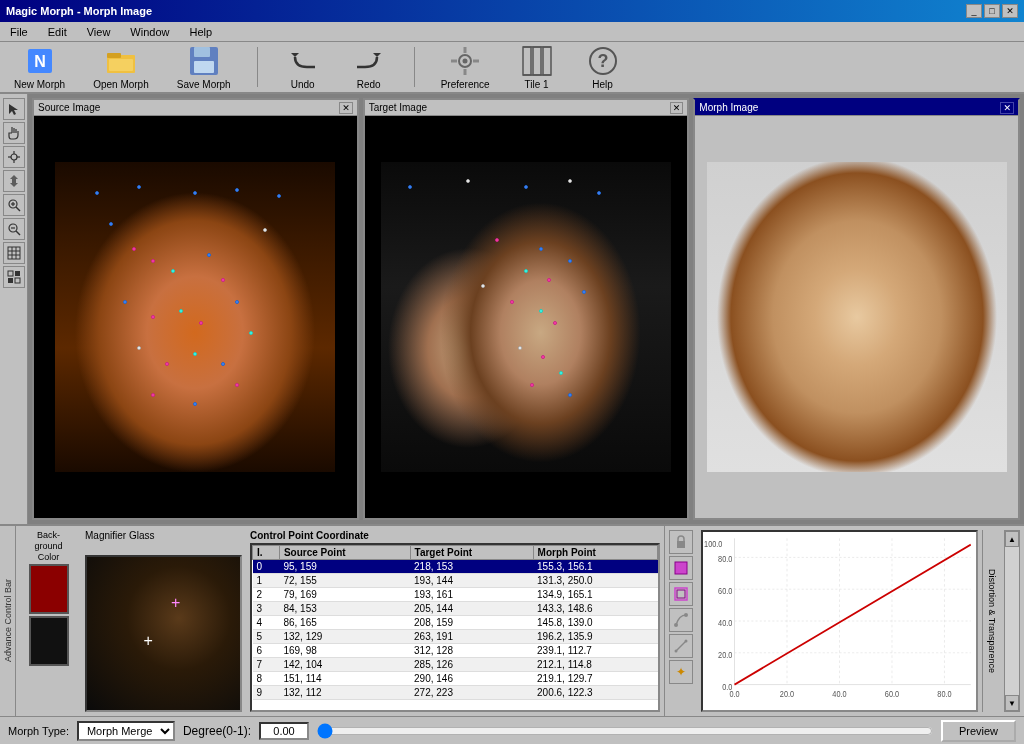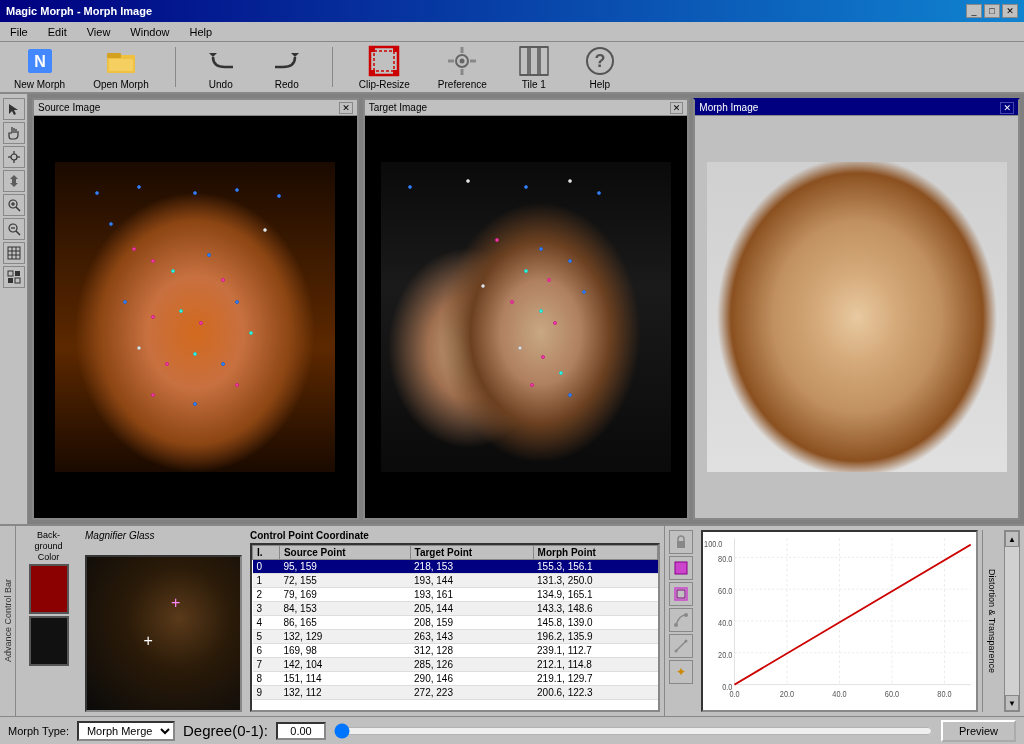--- a/index.html
+++ b/index.html
@@ -239,21 +239,21 @@
     .color-swatch.red-swatch { background: #8B0000; }
     .color-swatch.black-swatch { background: #111; }
 
     
     .magnifier-section {
       width: 165px;
       padding: 4px;
       display: flex;
       flex-direction: column;
     }
-    .magnifier-label { font-size: 10px; margin-bottom: 14px; font-style: italic; }
+    .magnifier-label { font-size: 10px; margin-bottom: 14px; }
     .magnifier-view {
       flex: 1;
       background: #1a1a1a;
       border: 2px inset #888;
       position: relative;
       overflow: hidden;
     }
 
     
     .control-point-section {
@@ -366,21 +366,21 @@
       gap: 8px;
     }
     .morph-type-label { font-size: 11px; }
     .morph-type-select {
       height: 20px;
       font-size: 11px;
       background: white;
       border: 2px inset #888;
       padding: 0 4px;
     }
-    .degree-label { font-size: 15px; }
+    .degree-label { font-size: 12px; }
     .degree-input {
       width: 50px;
       height: 18px;
       border: 2px inset #888;
       font-size: 11px;
       text-align: center;
       background: white;
     }
     .degree-slider {
       flex: 1;
@@ -453,53 +453,50 @@
   <div class="toolbar-btn">
     <div class="toolbar-icon">
       <svg width="32" height="32" viewBox="0 0 32 32">
         <rect x="2" y="10" width="28" height="18" fill="#f0c040" rx="1"></rect>
         <rect x="2" y="8" width="14" height="5" fill="#d4a020" rx="1"></rect>
         <rect x="4" y="14" width="24" height="12" fill="#f5d060" rx="1"></rect>
       </svg>
     </div>
     <span class="toolbar-label">Open Morph</span>
   </div>
+  <div class="toolbar-btn">
+    <div class="toolbar-icon">
+      <svg width="32" height="32" viewBox="0 0 32 32">
+        <rect x="2" y="2" width="28" height="28" fill="#6080c0" rx="2"></rect>
+        <rect x="6" y="2" width="16" height="10" fill="#a0c0e0" rx="1"></rect>
+        <rect x="6" y="16" width="20" height="12" fill="#c0d8f0" rx="1"></rect>
+      </svg>
+    </div>
+    <span class="toolbar-label">Save Morph</span>
+  </div>
   <div class="toolbar-sep"></div>
   <div class="toolbar-btn">
     <div class="toolbar-icon">
       <svg width="32" height="32" viewBox="0 0 32 32">
         <path d="M8 12 L4 8 L12 8 Z" fill="#333"></path>
         <path d="M8 12 Q8 22 20 22 L28 22" fill="none" stroke="#333" stroke-width="2.5"></path>
       </svg>
     </div>
     <span class="toolbar-label">Undo</span>
   </div>
   <div class="toolbar-btn">
     <div class="toolbar-icon">
       <svg width="32" height="32" viewBox="0 0 32 32">
         <path d="M24 12 L28 8 L20 8 Z" fill="#333"></path>
         <path d="M24 12 Q24 22 12 22 L4 22" fill="none" stroke="#333" stroke-width="2.5"></path>
       </svg>
     </div>
     <span class="toolbar-label">Redo</span>
   </div>
   <div class="toolbar-sep"></div>
-  <div class="toolbar-btn">
-    <div class="toolbar-icon">
-      <svg width="32" height="32" viewBox="0 0 32 32">
-        <rect x="2" y="2" width="28" height="28" fill="none" stroke="#cc0000" stroke-width="2.5"></rect>
-        <rect x="6" y="6" width="20" height="20" fill="none" stroke="#cc0000" stroke-width="1.5" stroke-dasharray="3,2"></rect>
-        <rect x="2" y="2" width="5" height="5" fill="#cc0000"></rect>
-        <rect x="25" y="2" width="5" height="5" fill="#cc0000"></rect>
-        <rect x="2" y="25" width="5" height="5" fill="#cc0000"></rect>
-        <rect x="25" y="25" width="5" height="5" fill="#cc0000"></rect>
-      </svg>
-    </div>
-    <span class="toolbar-label">Clip-Resize</span>
-  </div>
   <div class="toolbar-btn">
     <div class="toolbar-icon">
       <svg width="32" height="32" viewBox="0 0 32 32">
         <circle cx="16" cy="16" r="6" fill="none" stroke="#666" stroke-width="2"></circle>
         <circle cx="16" cy="16" r="2.5" fill="#666"></circle>
         <rect x="14.5" y="2" width="3" height="6" fill="#888"></rect>
         <rect x="14.5" y="24" width="3" height="6" fill="#888"></rect>
         <rect x="2" y="14.5" width="6" height="3" fill="#888"></rect>
         <rect x="24" y="14.5" width="6" height="3" fill="#888"></rect>
       </svg>
@@ -747,21 +744,21 @@
   </tr>
                 <tr>
     <td>4</td>
     <td>86, 165</td>
     <td>208, 159</td>
     <td>145.8, 139.0</td>
   </tr>
                 <tr>
     <td>5</td>
     <td>132, 129</td>
-    <td>263, 143</td>
+    <td>263, 191</td>
     <td>196.2, 135.9</td>
   </tr>
                 <tr>
     <td>6</td>
     <td>169, 98</td>
     <td>312, 128</td>
     <td>239.1, 112.7</td>
   </tr>
                 <tr>
     <td>7</td>

